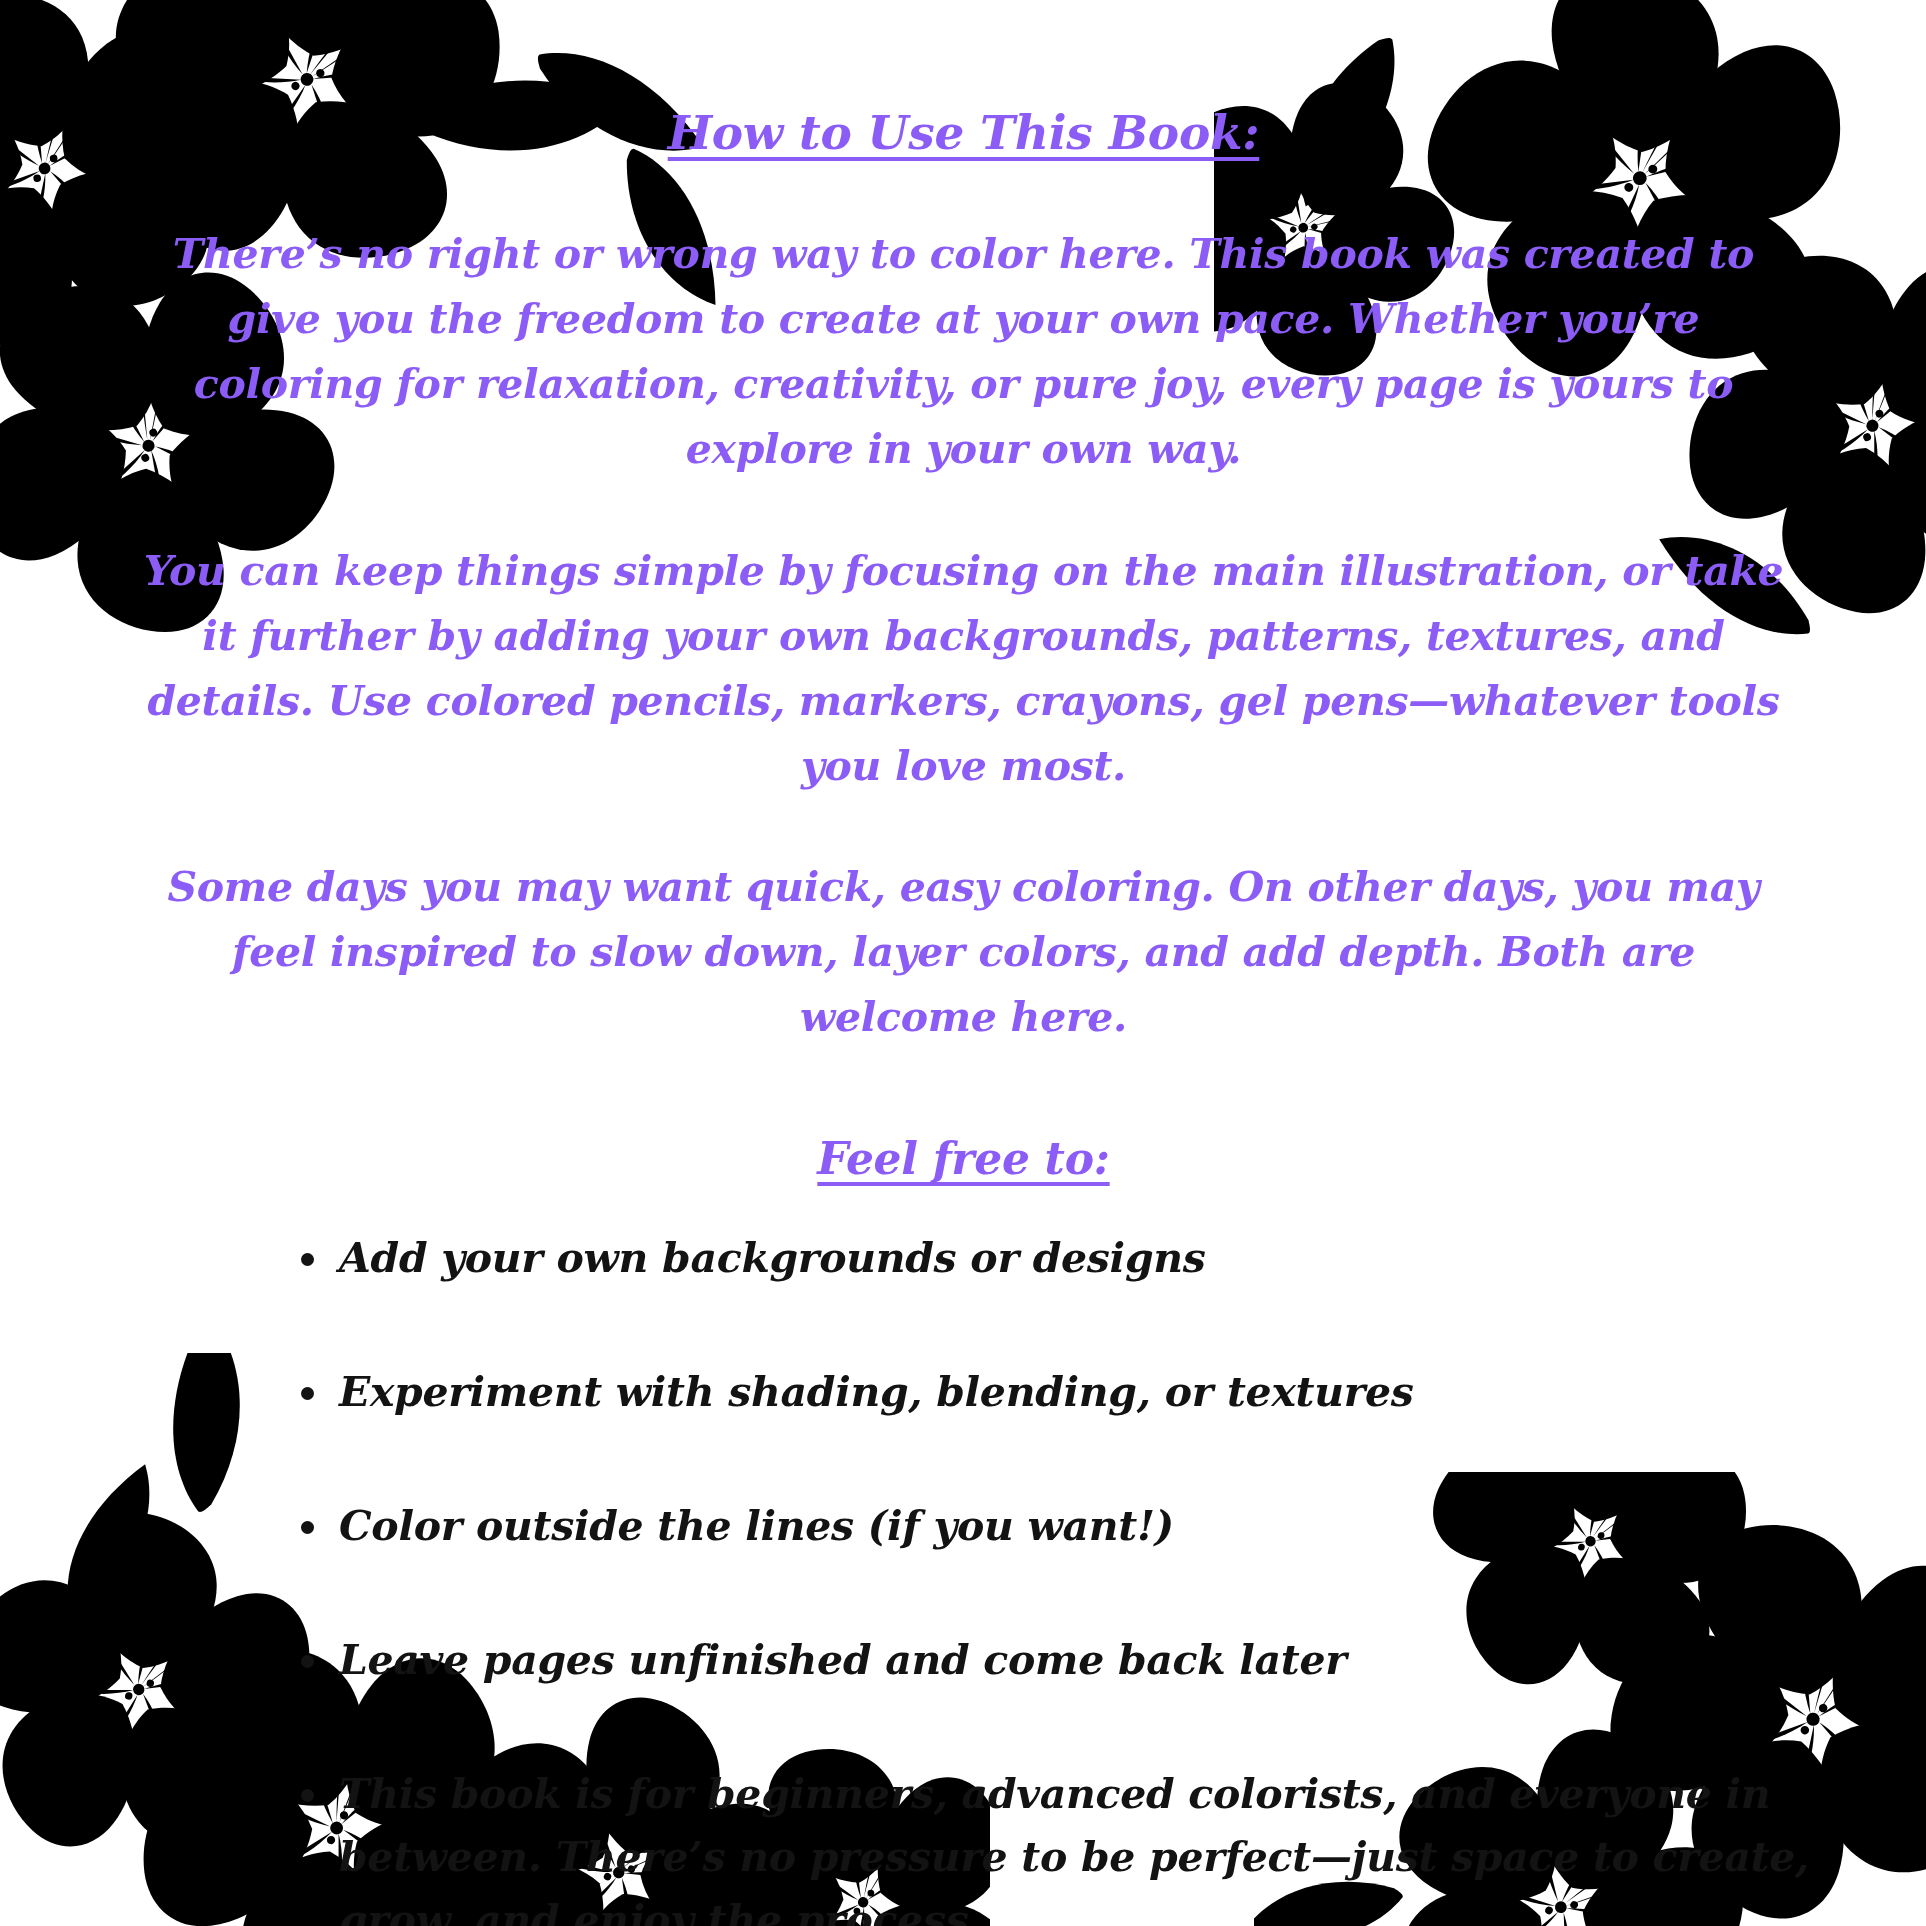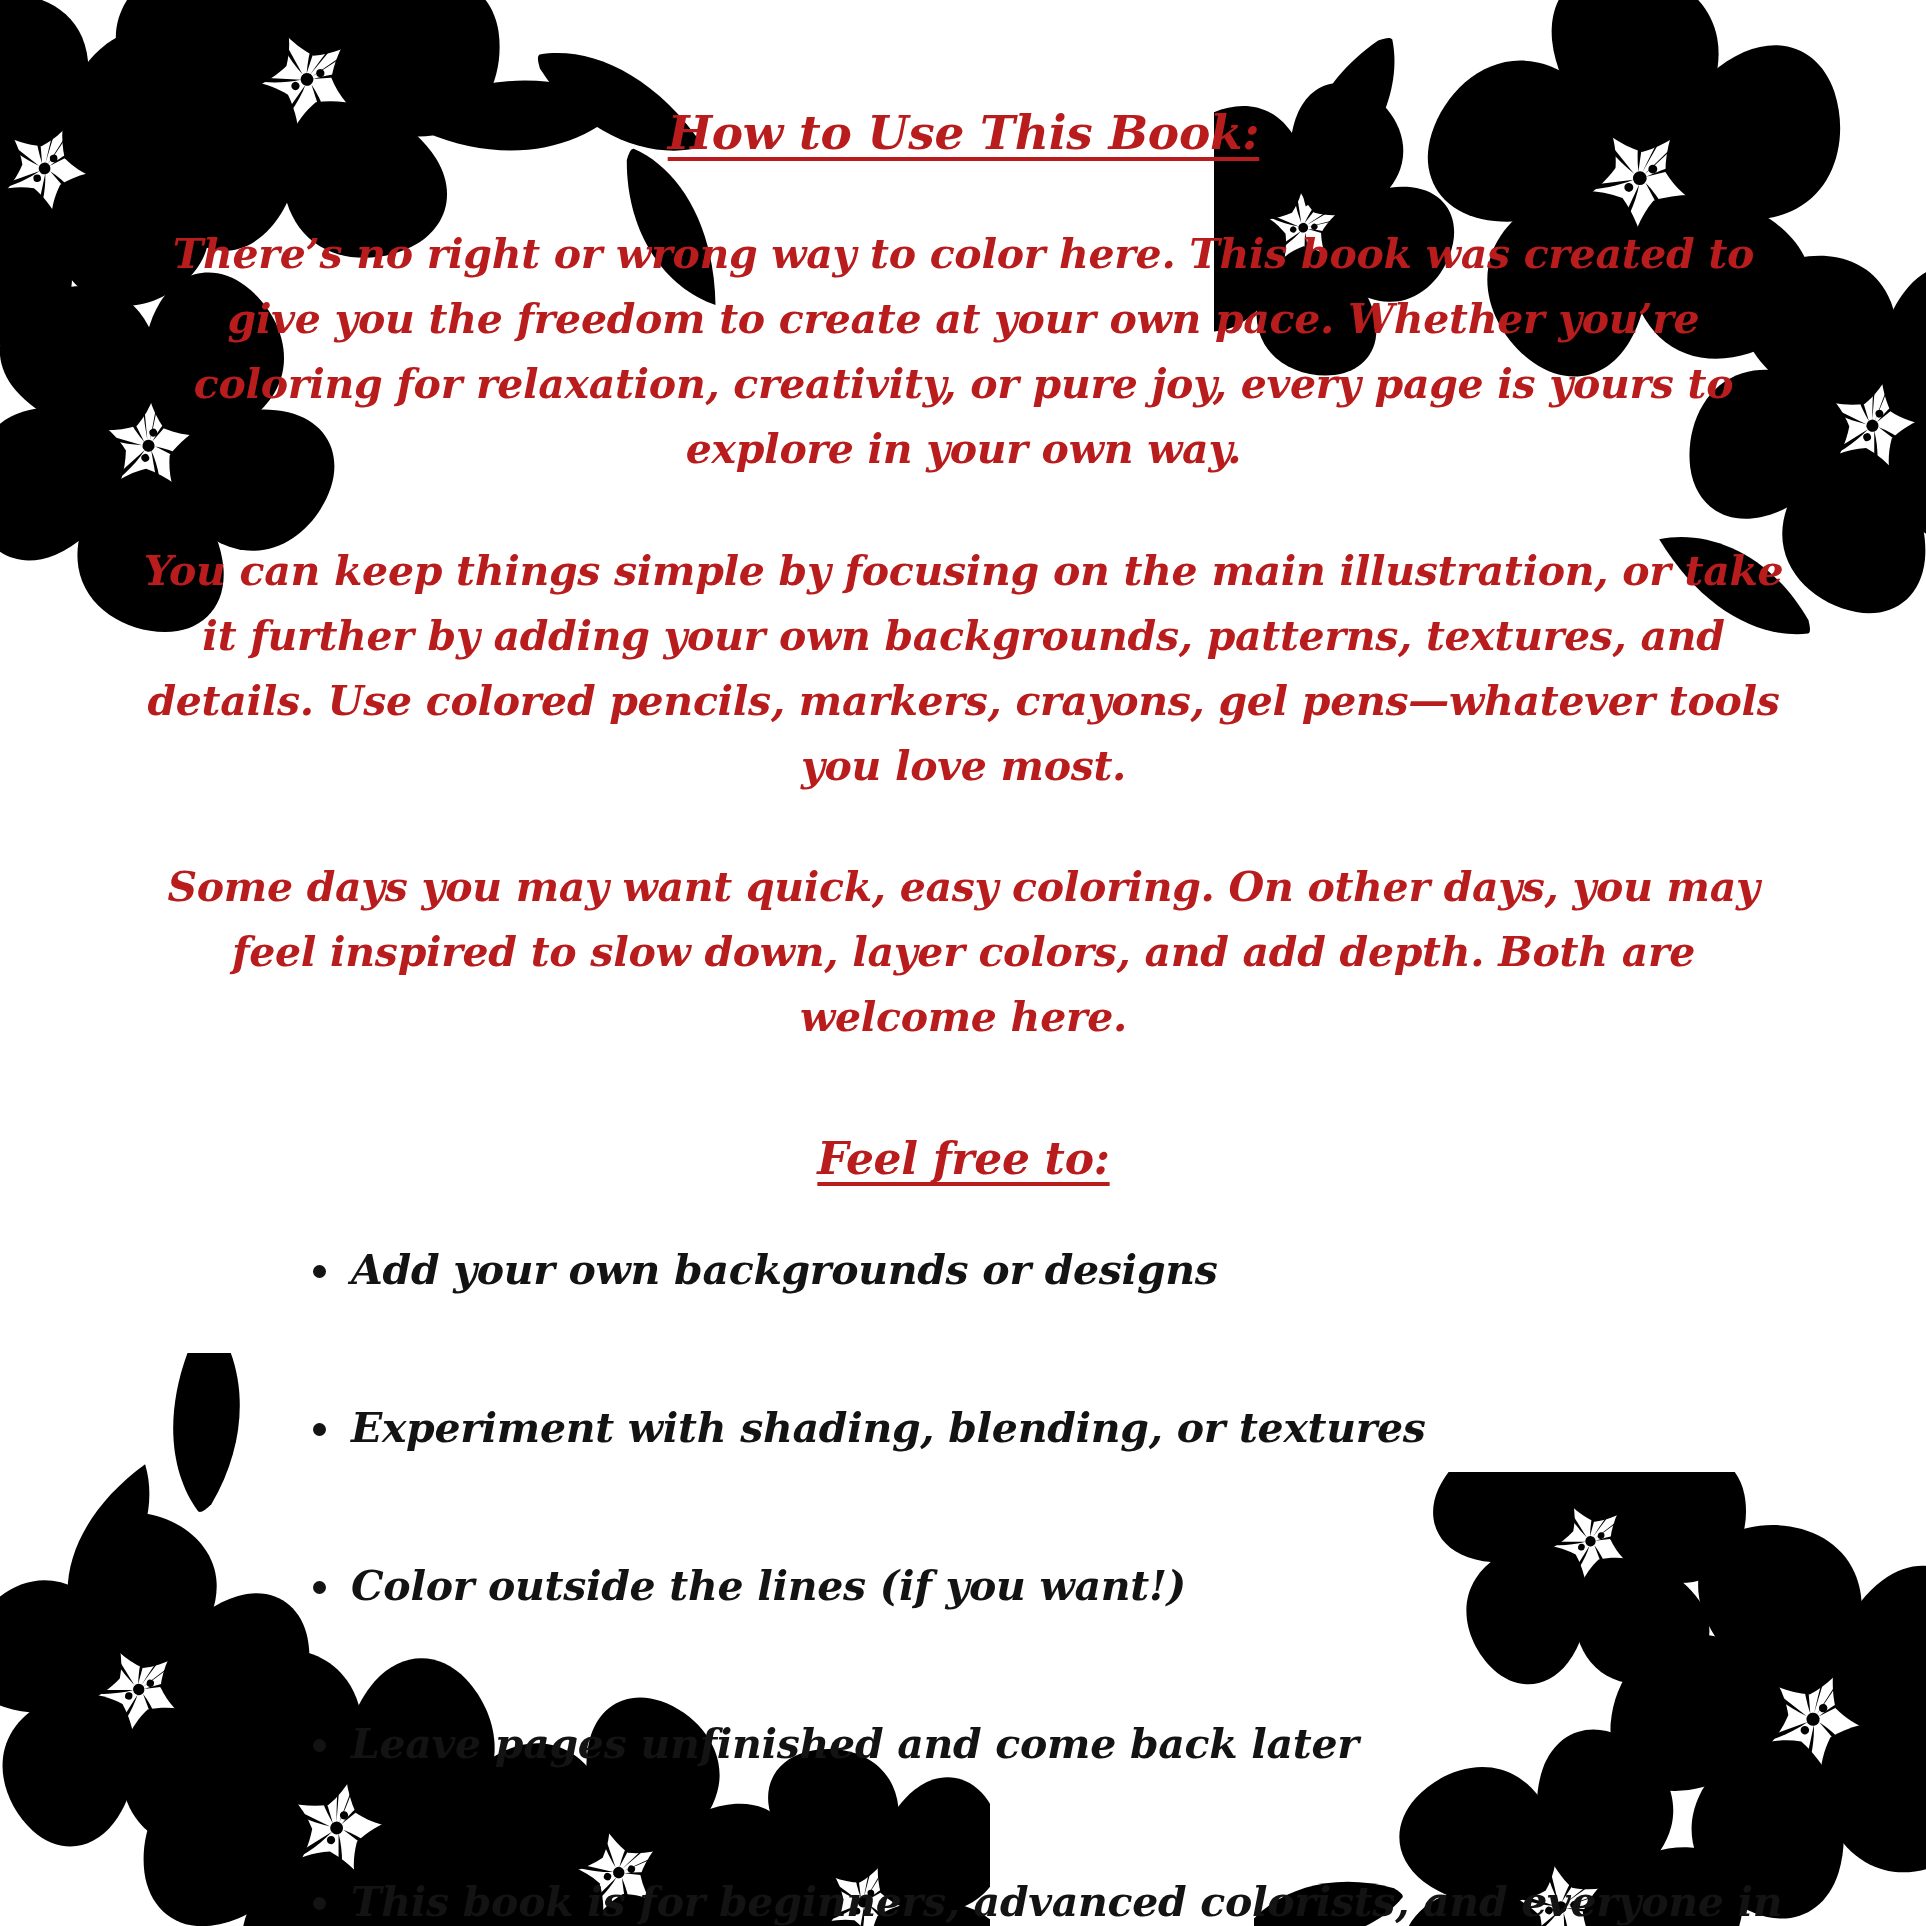--- a/index.html
+++ b/index.html
@@ -21,39 +21,39 @@
   .deco { position: absolute; z-index: 1; pointer-events: none; }
 
   
   .content { position: absolute; inset: 0; z-index: 2; }
   .txt {
     position: absolute; left: 0; width: 100%;
     margin: 0; text-align: center;
     font-style: italic; font-weight: 700;
     white-space: pre-line;
     letter-spacing: -0.3px;
-    color: #b91c1c;
+    color: #8b5cf6;
   }
   .underlined { text-decoration: underline; text-decoration-thickness: 3.5px; text-underline-offset: 8px; }
   #title   { top: 105px;  font-size: 47px; line-height: 55px; }
   .para    { font-size: 41px; line-height: 65px; }
   #p1      { top: 222px; }
   #p2      { top: 539px; }
   #p3      { top: 855px; }
   #feelfree{ top: 1103px; font-size: 44px; line-height: 55px; margin-top: 28px; }
   #list {
     position: absolute; top: 1160px; left: 283px; z-index: 2;
     margin: 0; padding-left: 46px;
     text-align: left; list-style: disc outside;
     font-style: italic; font-weight: 700;
     font-size: 41px; line-height: 63px;
     letter-spacing: -0.3px; color: #131313;
     white-space: pre-line;
   }
-  #list li { margin: 16px; padding-left: 6px; }
+  #list li { margin: 4px; padding-left: 6px; }
   #closing { top: 1671px; font-size: 41px; line-height: 63px; }
 </style>
 </head>
 <body>
 
 <div class="page">
 
   <svg width="0" height="0" style="position:absolute" aria-hidden="true">
     <defs>
       <g id="ptl">

